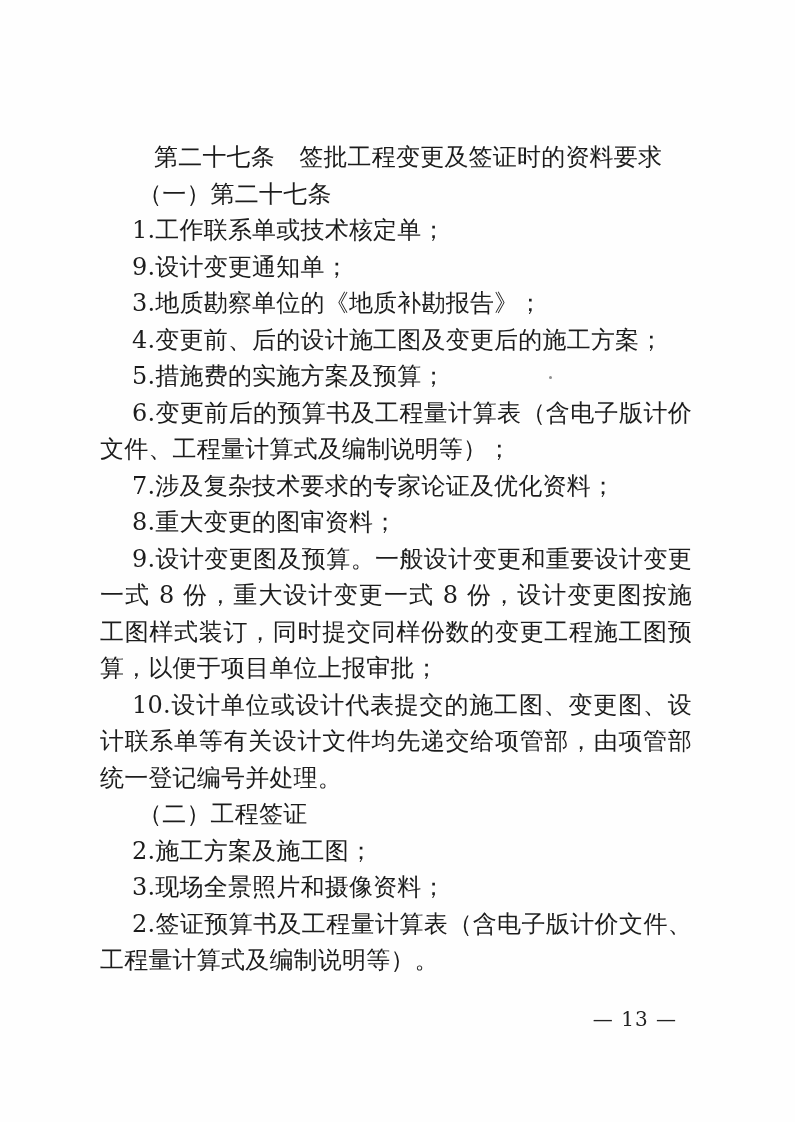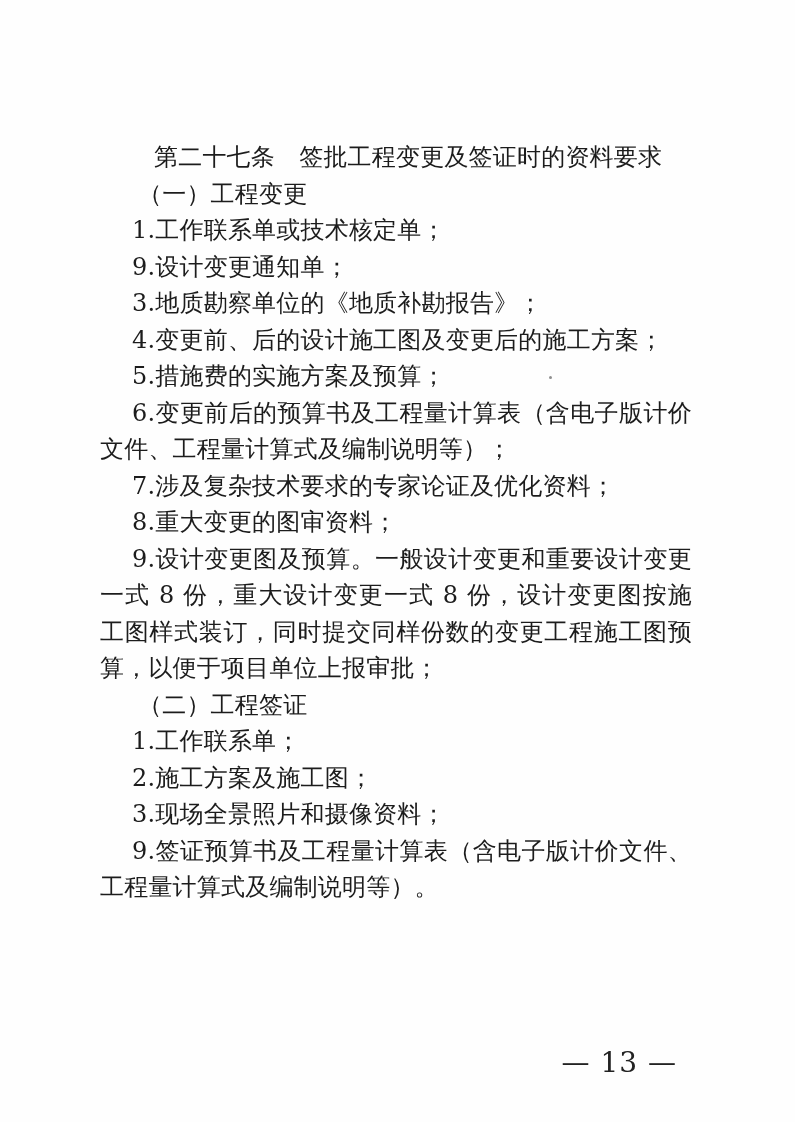--- a/index.html
+++ b/index.html
@@ -32,23 +32,23 @@
     text-indent: 32px;
   }
   .doc-body p.clause-title {
     text-indent: 54px;
   }
   .doc-body p.section-heading {
     text-indent: 38px;
   }
   .page-footer {
     position: absolute;
-    top: 1048px;
+    top: 1004px;
     right: 118px;
-    font-size: 28px;
+    font-size: 20px;
     line-height: 30px;
     color: #222222;
     letter-spacing: 1px;
   }
   .scan-artifact-dot {
     position: absolute;
     left: 549px;
     top: 376px;
     width: 3px;
     height: 3px;
@@ -58,38 +58,38 @@
 </style>
 </head>
 <body>
 
 <div class="page">
 
   <div class="doc-body">
 
     <p class="clause-title">第二十七条　签批工程变更及签证时的资料要求</p>
 
-    <p class="section-heading">（一）工程变更</p>
+    <p class="section-heading">（一）第二十七条</p>
 
     <p>1.工作联系单或技术核定单；</p>
     <p>9.设计变更通知单；</p>
     <p>3.地质勘察单位的《地质补勘报告》；</p>
     <p>4.变更前、后的设计施工图及变更后的施工方案；</p>
     <p>5.措施费的实施方案及预算；</p>
     <p>6.变更前后的预算书及工程量计算表（含电子版计价文件、工程量计算式及编制说明等）；</p>
     <p>7.涉及复杂技术要求的专家论证及优化资料；</p>
     <p>8.重大变更的图审资料；</p>
     <p>9.设计变更图及预算。一般设计变更和重要设计变更一式 8 份，重大设计变更一式 8 份，设计变更图按施工图样式装订，同时提交同样份数的变更工程施工图预算，以便于项目单位上报审批；</p>
+    <p>10.设计单位或设计代表提交的施工图、变更图、设计联系单等有关设计文件均先递交给项管部，由项管部统一登记编号并处理。</p>
 
     <p class="section-heading">（二）工程签证</p>
 
-    <p>1.工作联系单；</p>
     <p>2.施工方案及施工图；</p>
     <p>3.现场全景照片和摄像资料；</p>
-    <p>9.签证预算书及工程量计算表（含电子版计价文件、工程量计算式及编制说明等）。</p>
+    <p>2.签证预算书及工程量计算表（含电子版计价文件、工程量计算式及编制说明等）。</p>
 
   </div>
 
   <div class="scan-artifact-dot"></div>
 
   <div class="page-footer">— 13 —</div>
 
 </div>
 
 </body></html>

